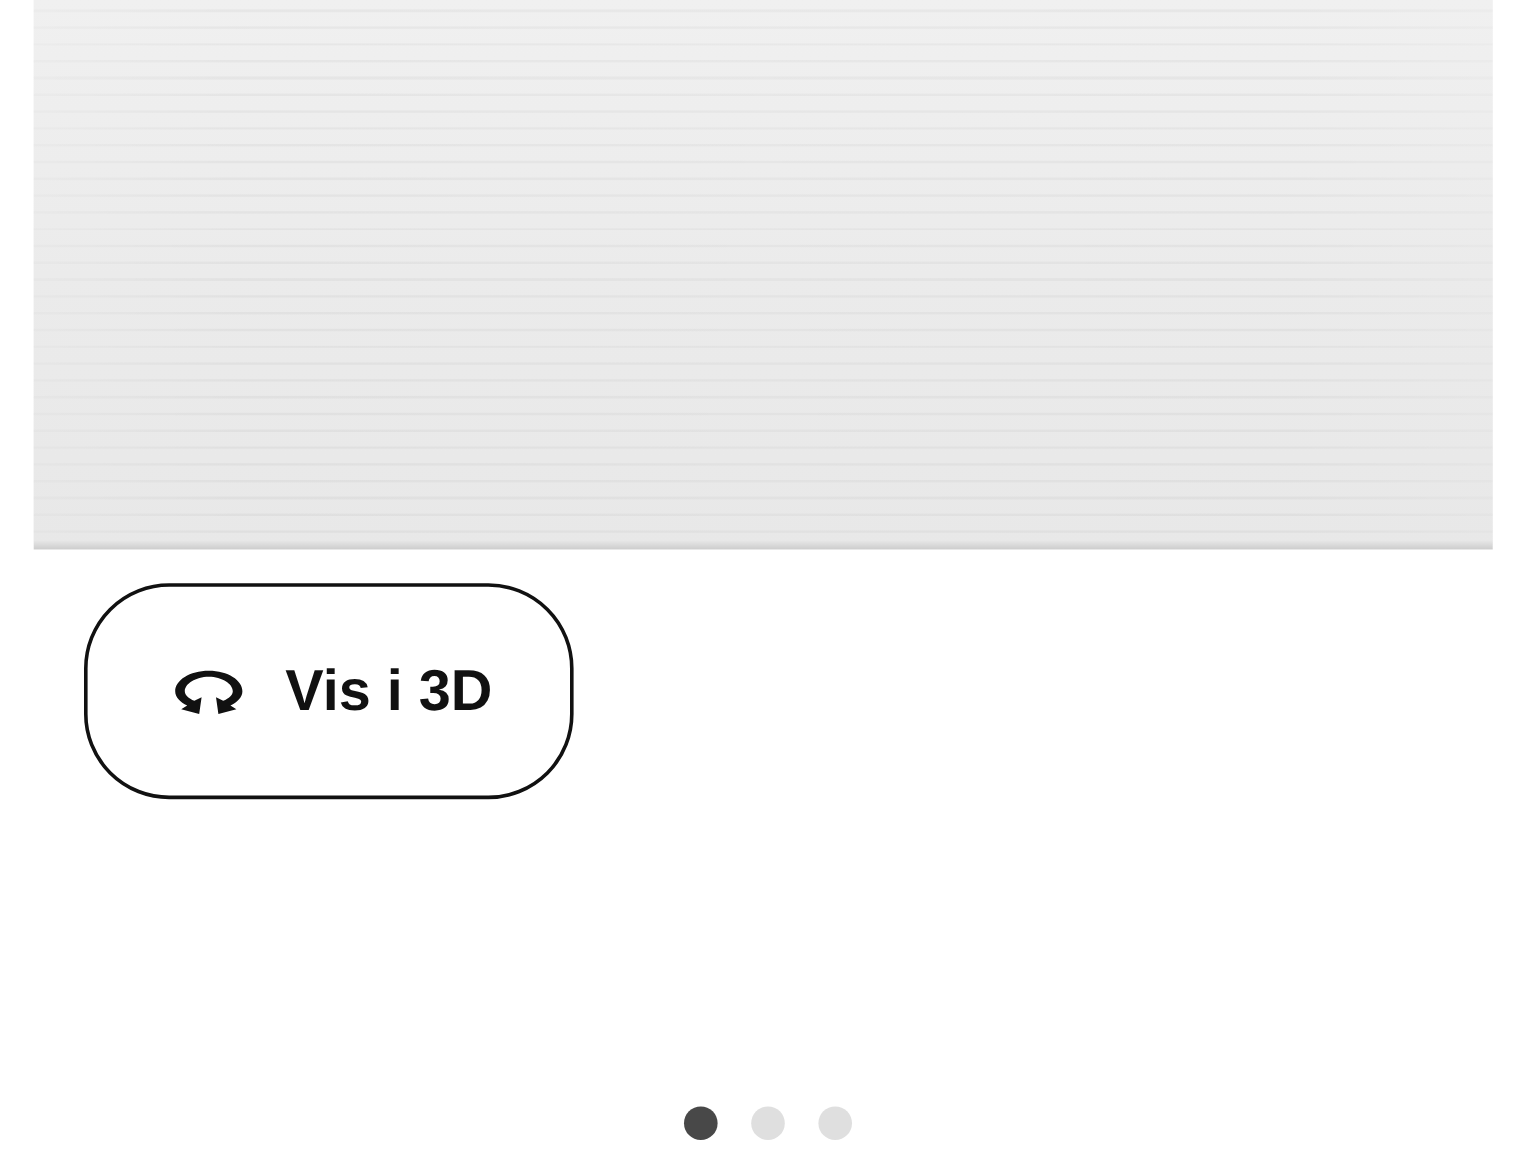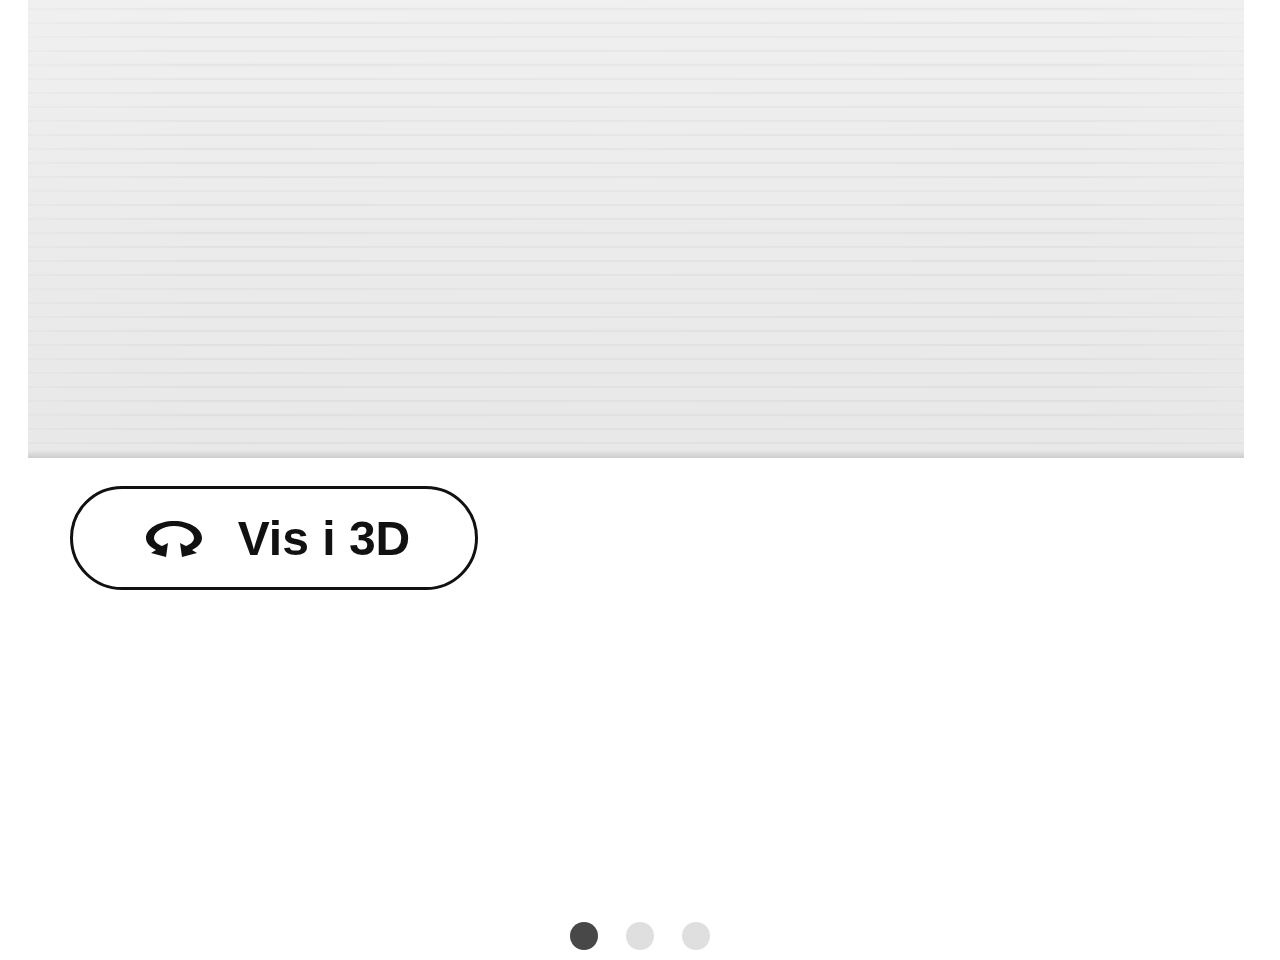--- a/index.html
+++ b/index.html
@@ -43,21 +43,21 @@
       right: 0;
       height: 8px;
       background: linear-gradient(180deg, transparent 0%, rgba(0,0,0,0.12) 100%);
     }
     
     .view-3d-button {
       position: absolute;
       left: 70px;
       top: 486px;
       width: 408px;
-      height: 104px;
+      height: 180px;
       border: 3px solid #111111;
       border-radius: 71px;
       background: #ffffff;
       display: flex;
       align-items: center;
       justify-content: center;
       gap: 28px;
       cursor: pointer;
       padding: 0 50px;
     }

